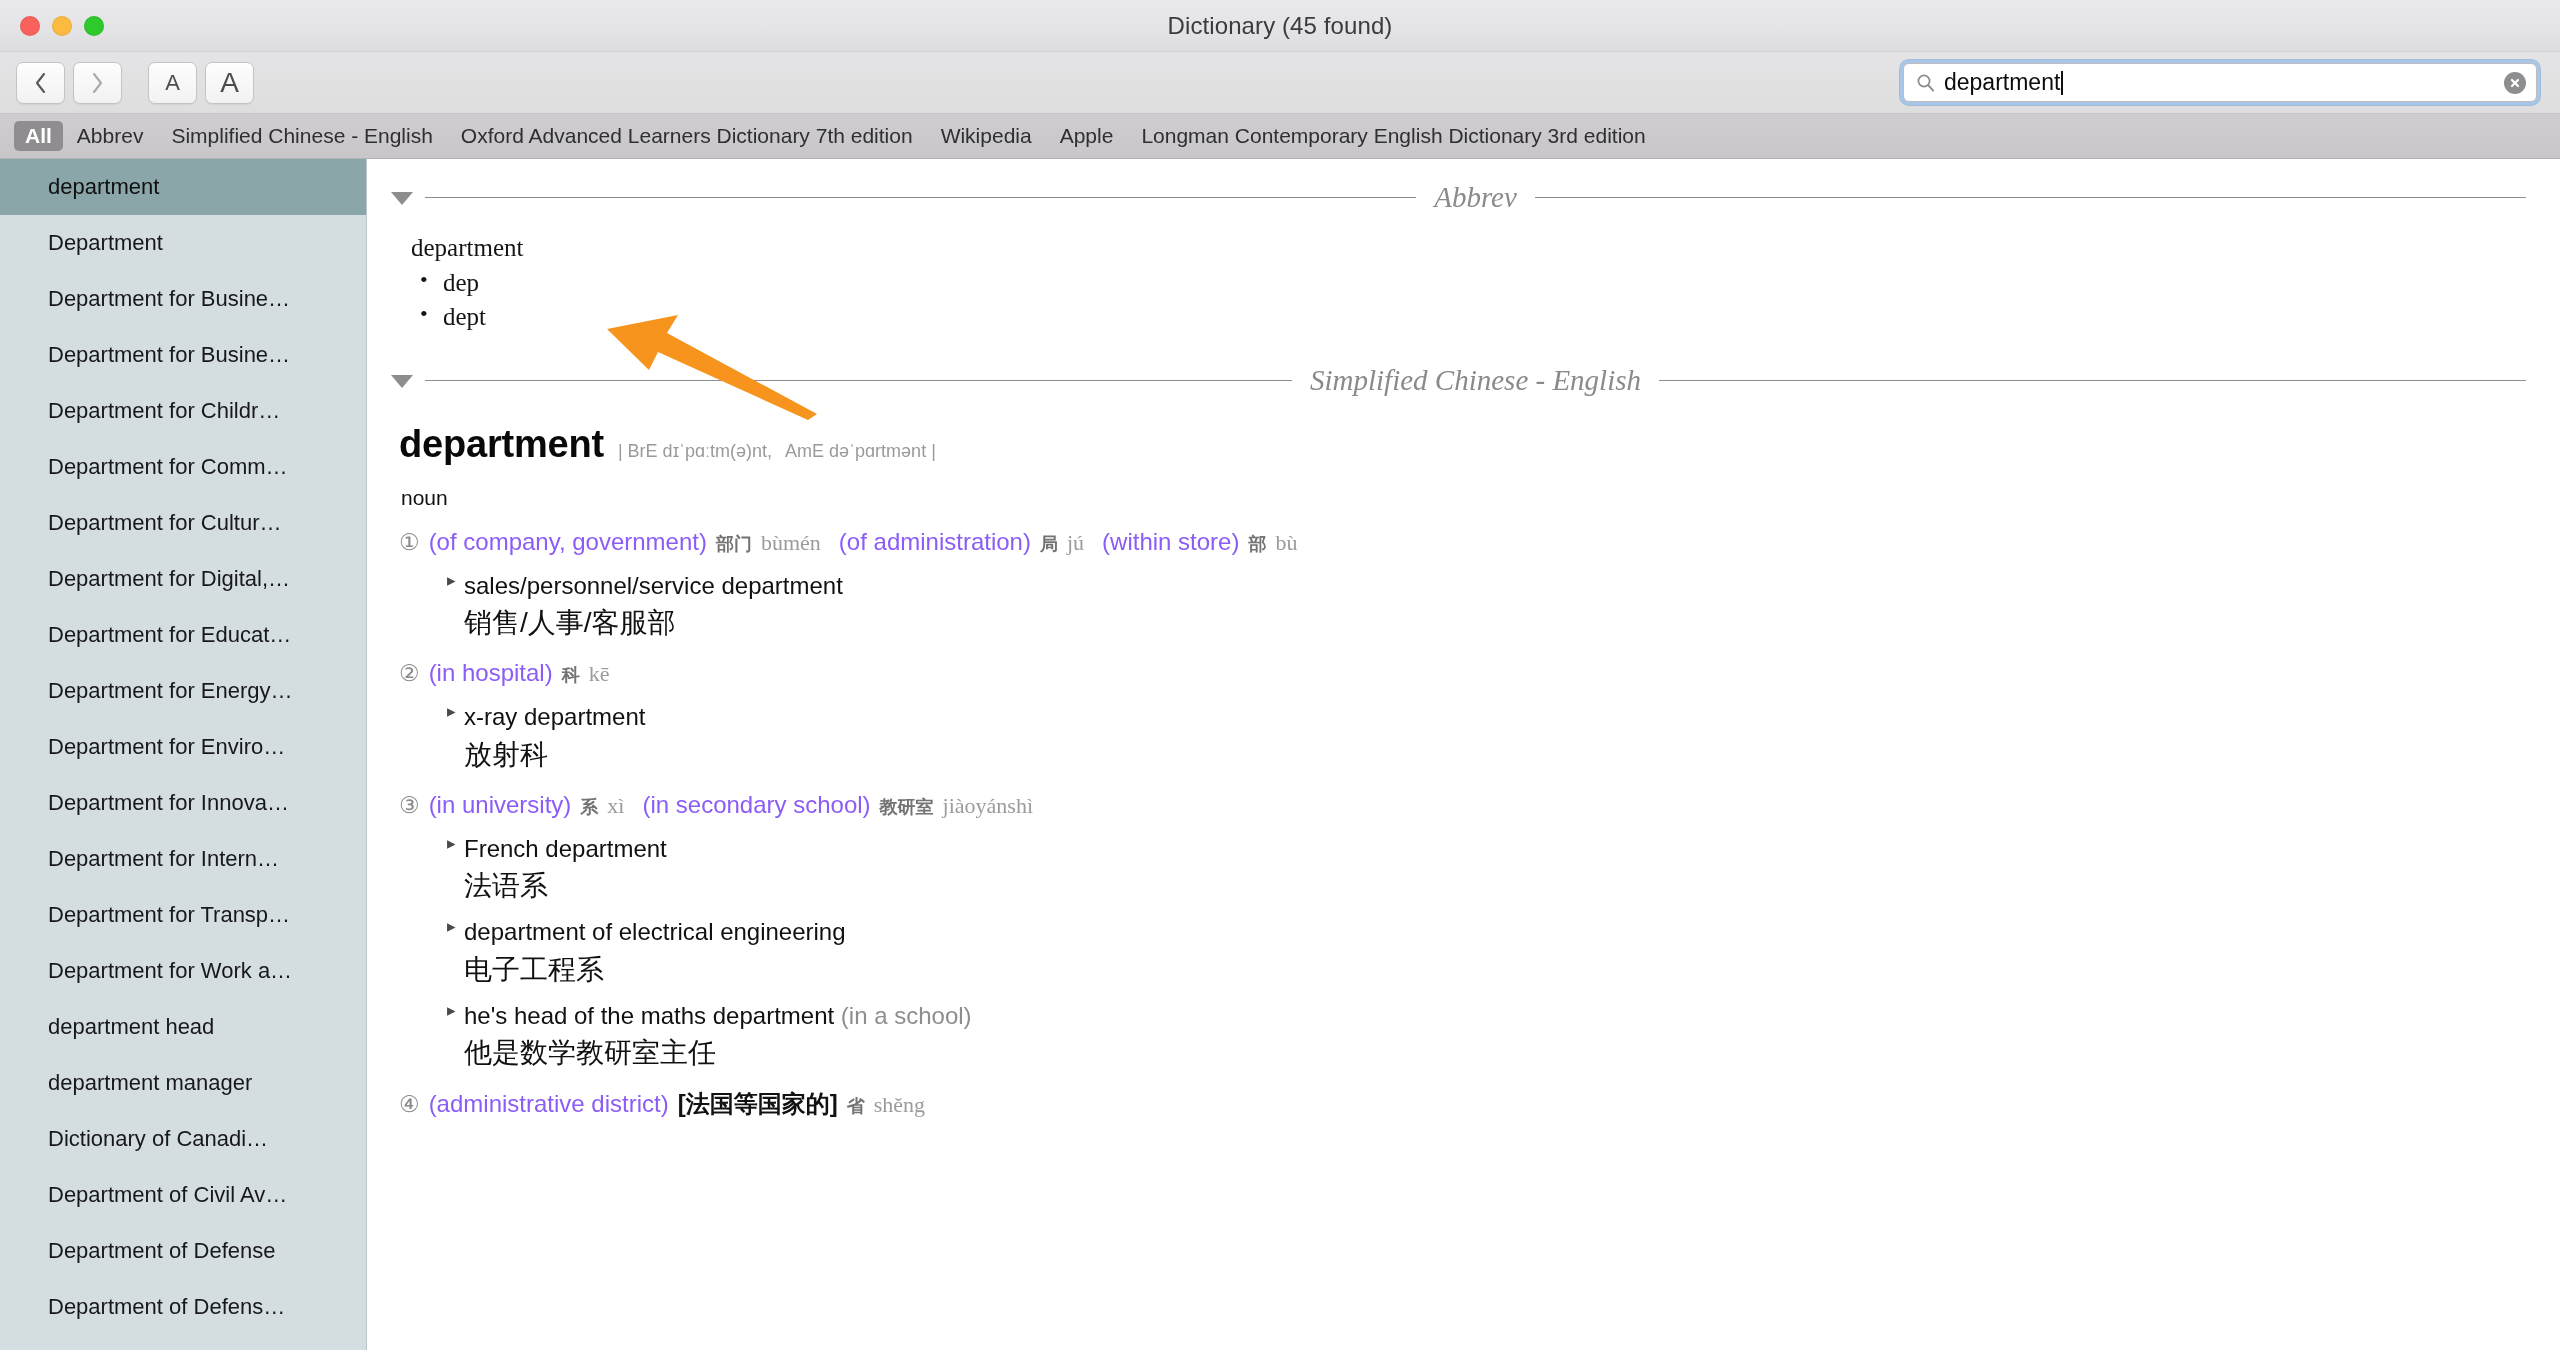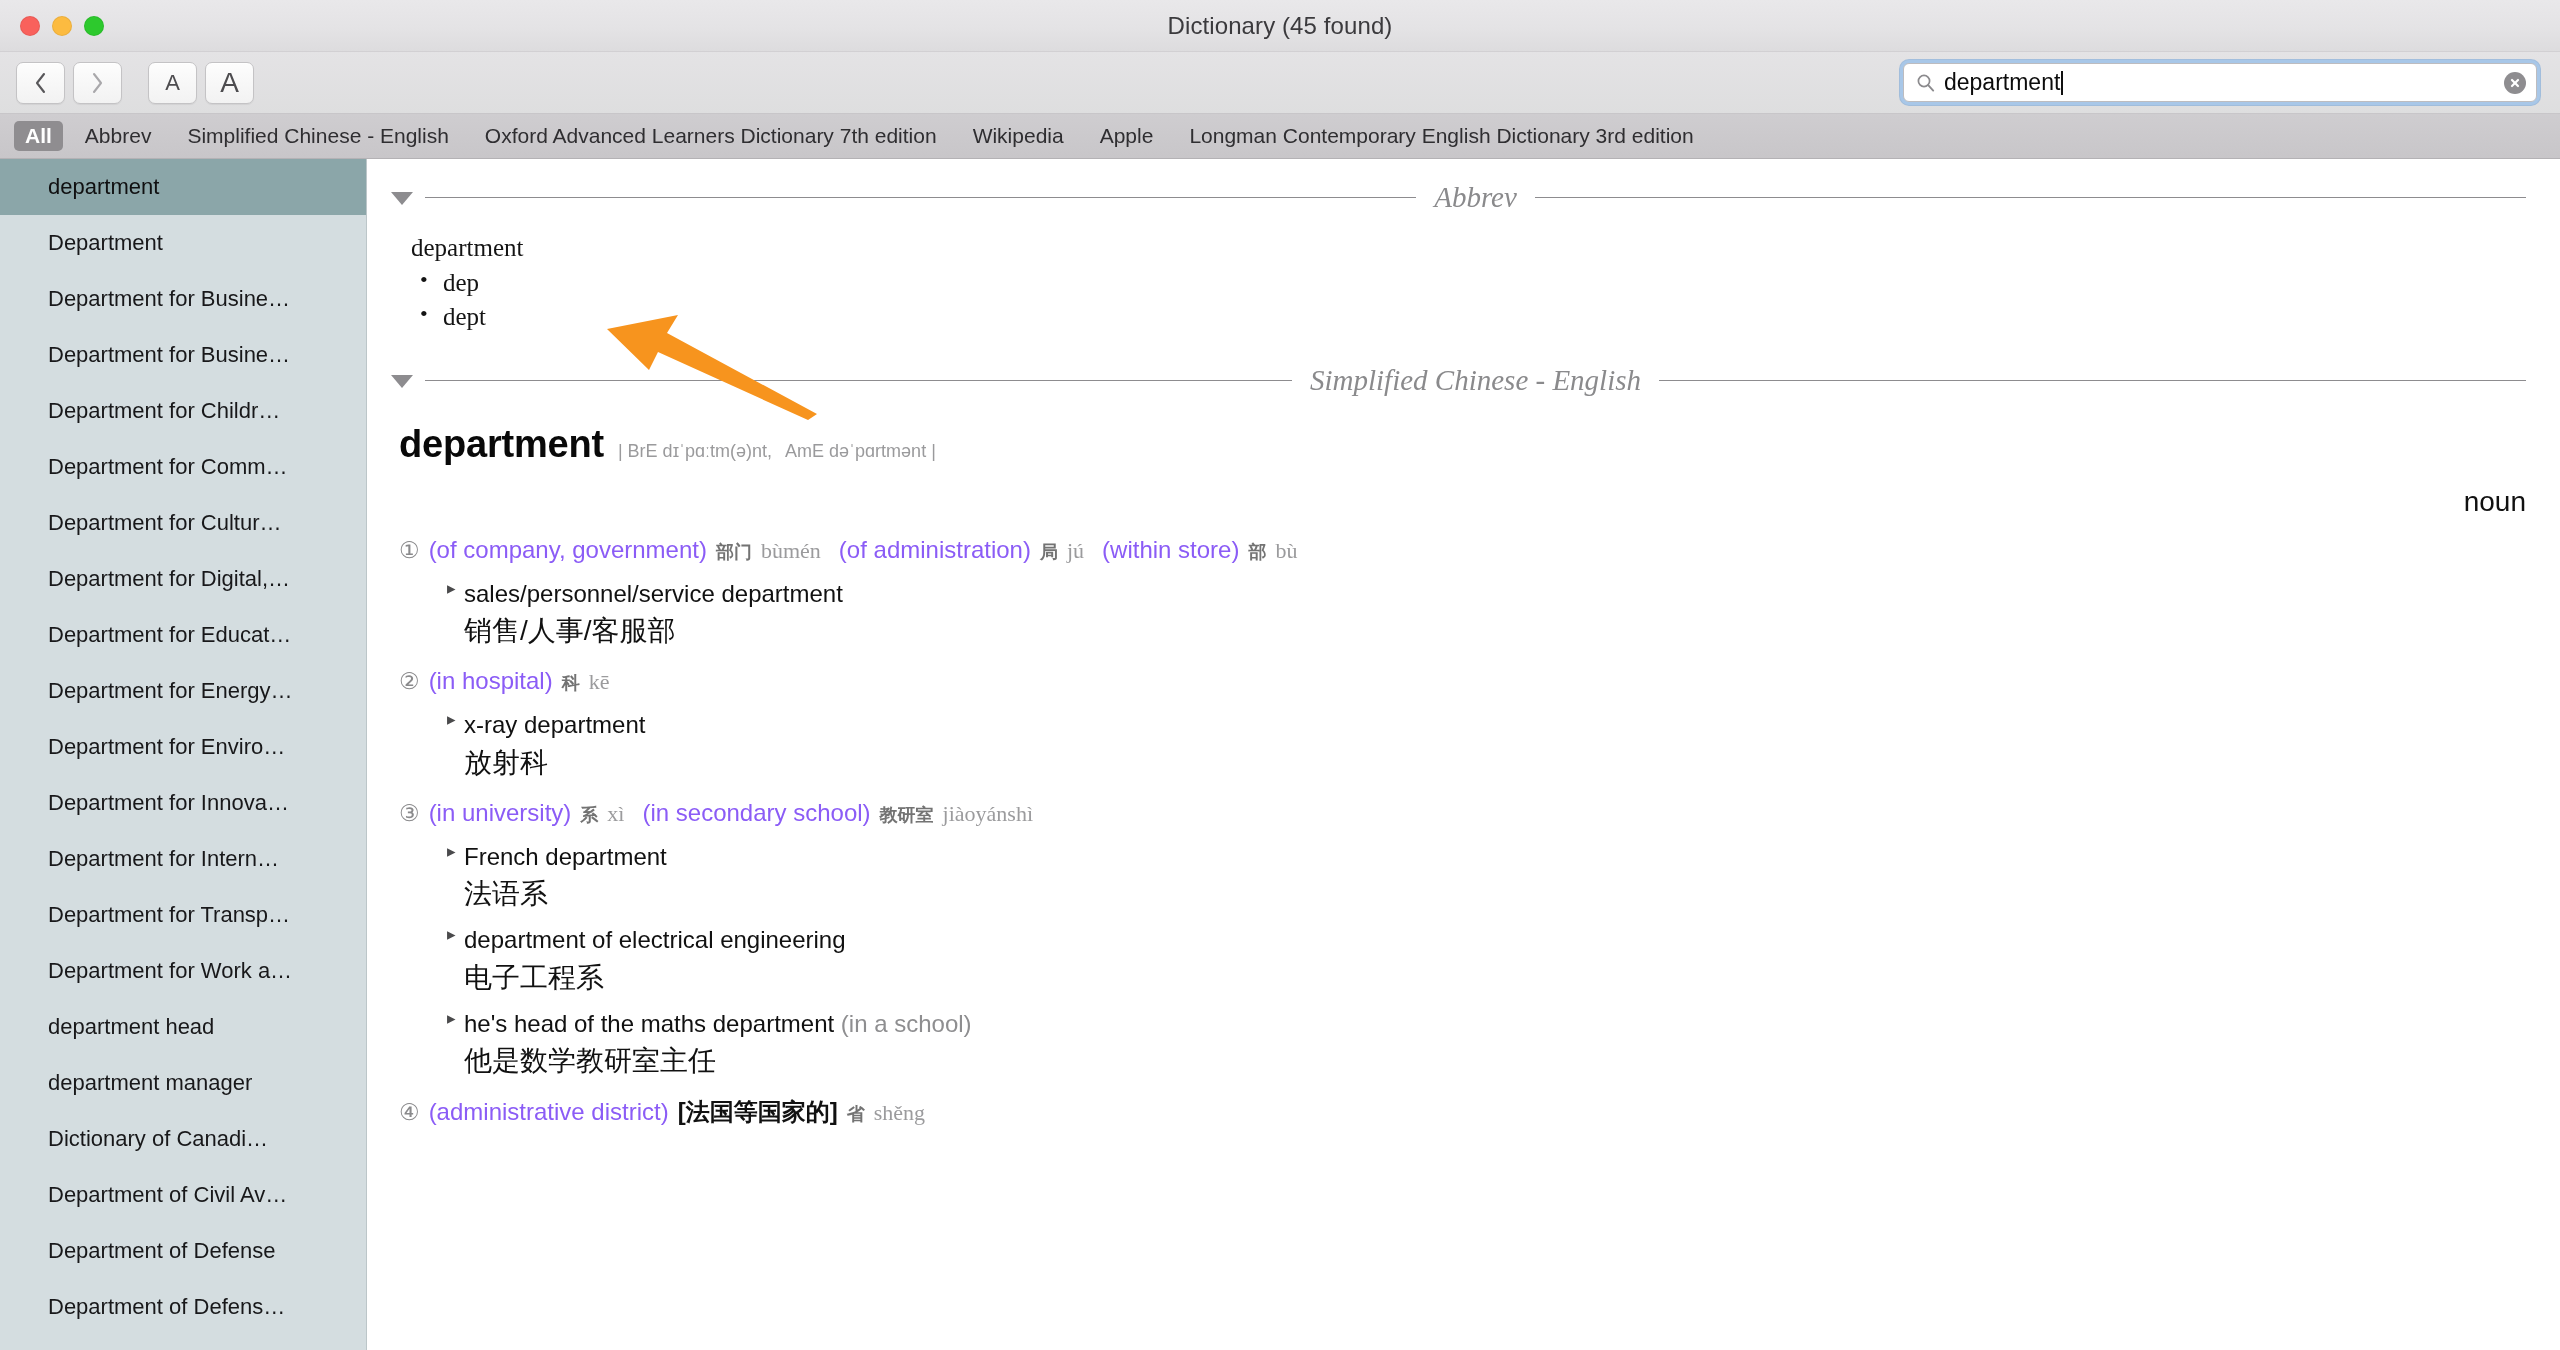--- a/index.html
+++ b/index.html
@@ -97,21 +97,21 @@
   .clearbtn svg { width: 12px; height: 12px; }
   .clearbtn line { stroke: #fff; stroke-width: 2.2; stroke-linecap: round; }
 
   
   .tabbar {
     height: 45px; flex: 0 0 45px;
     background: linear-gradient(to bottom, #cfcdd0 0%, #c8c6c9 100%);
     border-bottom: 1px solid #b4b2b5;
     display: flex; align-items: center;
     padding-left: 14px;
-    gap: 8px;
+    gap: 0px;
     overflow: hidden;
   }
   .tab {
     font-size: 21px; color: #2f2e31;
     padding: 3px 14px;
     border-radius: 5px;
     white-space: nowrap;
     cursor: default;
   }
   .tab.active { background: #8f8d90; color: #ffffff; font-weight: 700; padding: 3px 11px; }
@@ -188,21 +188,21 @@
 
   
   .entry { margin: 26px 0 0 8px; color: #111; }
   .headline { display: flex; align-items: baseline; flex-wrap: wrap; }
   .headword {
     font-size: 38px; font-weight: 700; color: #090909; letter-spacing: -.2px;
   }
   .ipa {
     font-size: 18px; color: #9a9a9c; margin-left: 14px; white-space: pre;
   }
-  .pos { font-size: 28px; color: #111; margin: 20px 0 0 2px; text-align: right; }
+  .pos { font-size: 21px; color: #111; margin: 20px 0 0 2px; }
 
   .sense { margin-top: 16px; }
   .sense-line {
     font-size: 24px; color: #7f7f81; line-height: 1.3;
     display: flex; align-items: baseline; flex-wrap: wrap;
   }
   .sense-num { margin-right: 9px; color: #8a8a8c; font-size: 23px; }
   .gloss { color: #8b5cf6; }
   .hanzi { color: #737373; font-weight: 700; margin: 0 9px 0 9px; font-size: 18px; }
   .pinyin {

